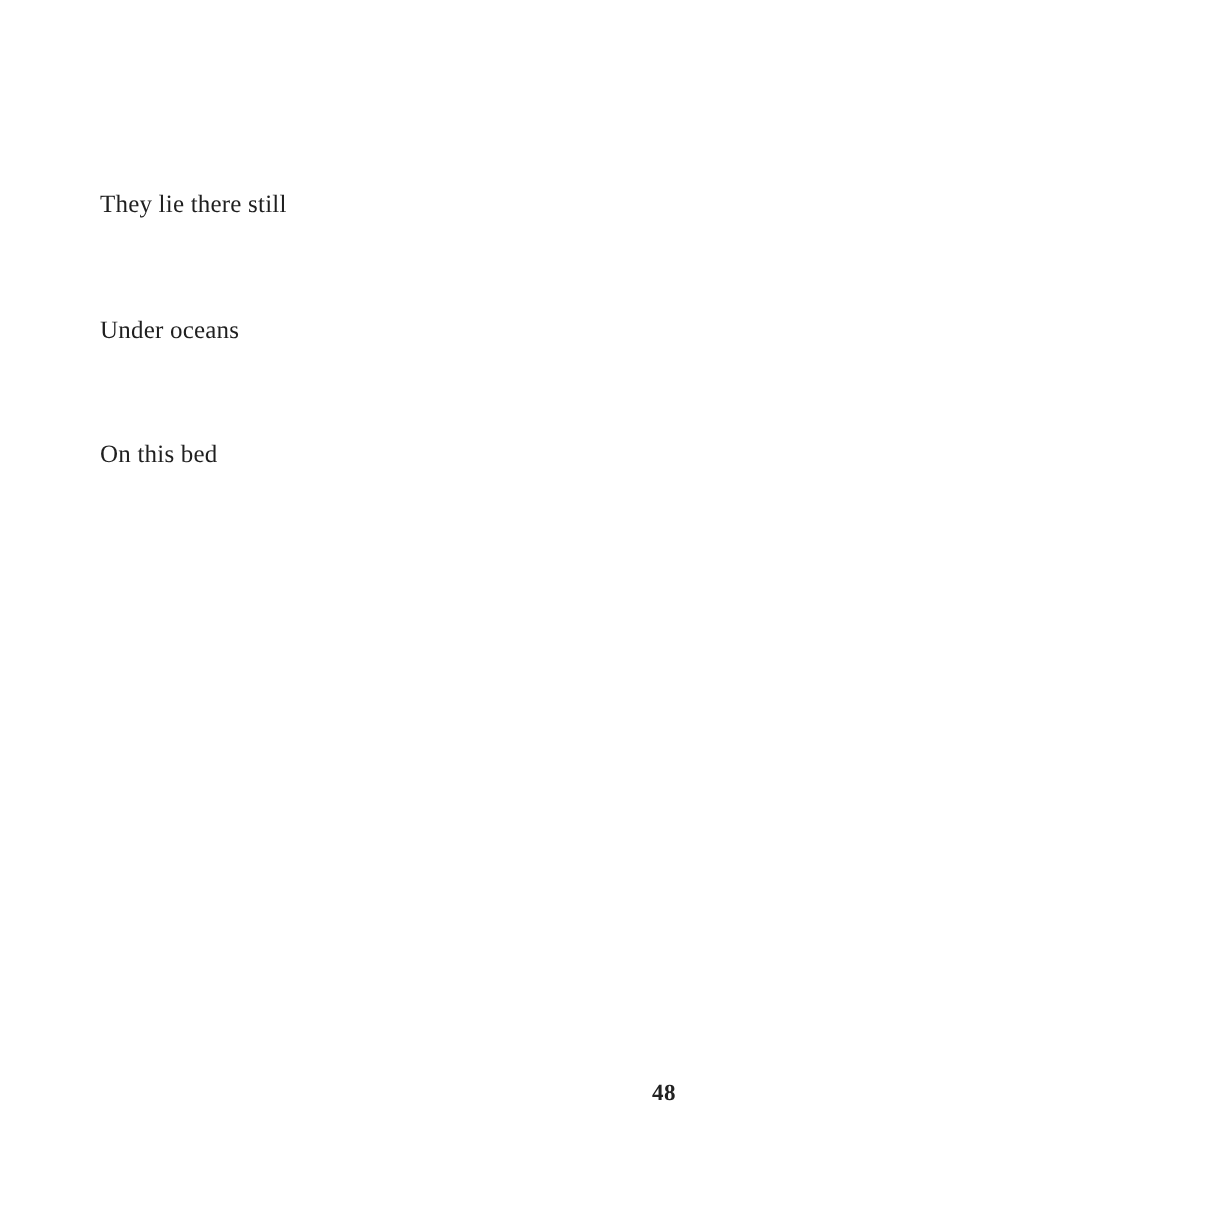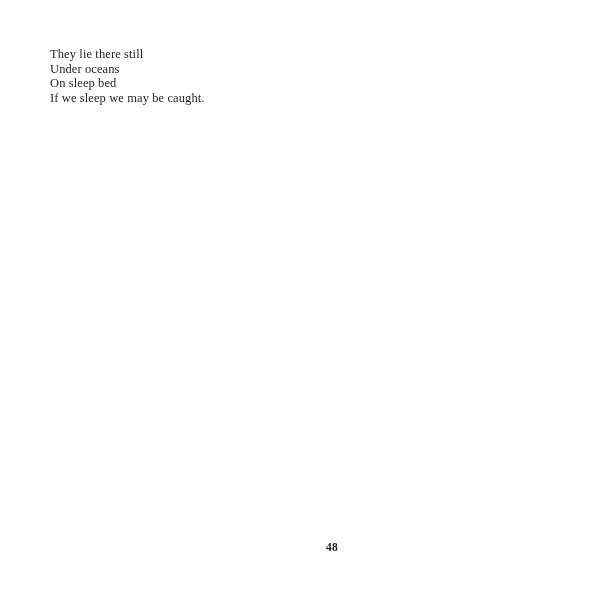--- a/index.html
+++ b/index.html
@@ -27,20 +27,21 @@
     left: 50px;
     top: 47px;
     color: #1f1f1f;
     font-size: 12.5px;
     line-height: 14.5px;
     letter-spacing: 0.1px;
     white-space: nowrap;
   }
   .poem-line {
     height: 14.5px;
+    margin-top: 48px;
   }
   .page-number {
     position: absolute;
     left: 0;
     top: 541px;
     width: 584px;              
     text-align: center;
     color: #222222;
     font-size: 11.5px;
     font-weight: 600;
@@ -49,19 +50,18 @@
   }
 </style>
 </head>
 <body>
 
 <div class="book-page">
 
   <div class="poem">
     <div class="poem-line">They lie there still</div>
     <div class="poem-line">Under oceans</div>
-    <div class="poem-line">On sleep bed</div>
-    <div class="poem-line">If we sleep we may be caught.</div>
+    <div class="poem-line">On this bed</div>
   </div>
 
   <div class="page-number">48</div>
 
 </div>
 
 </body></html>

